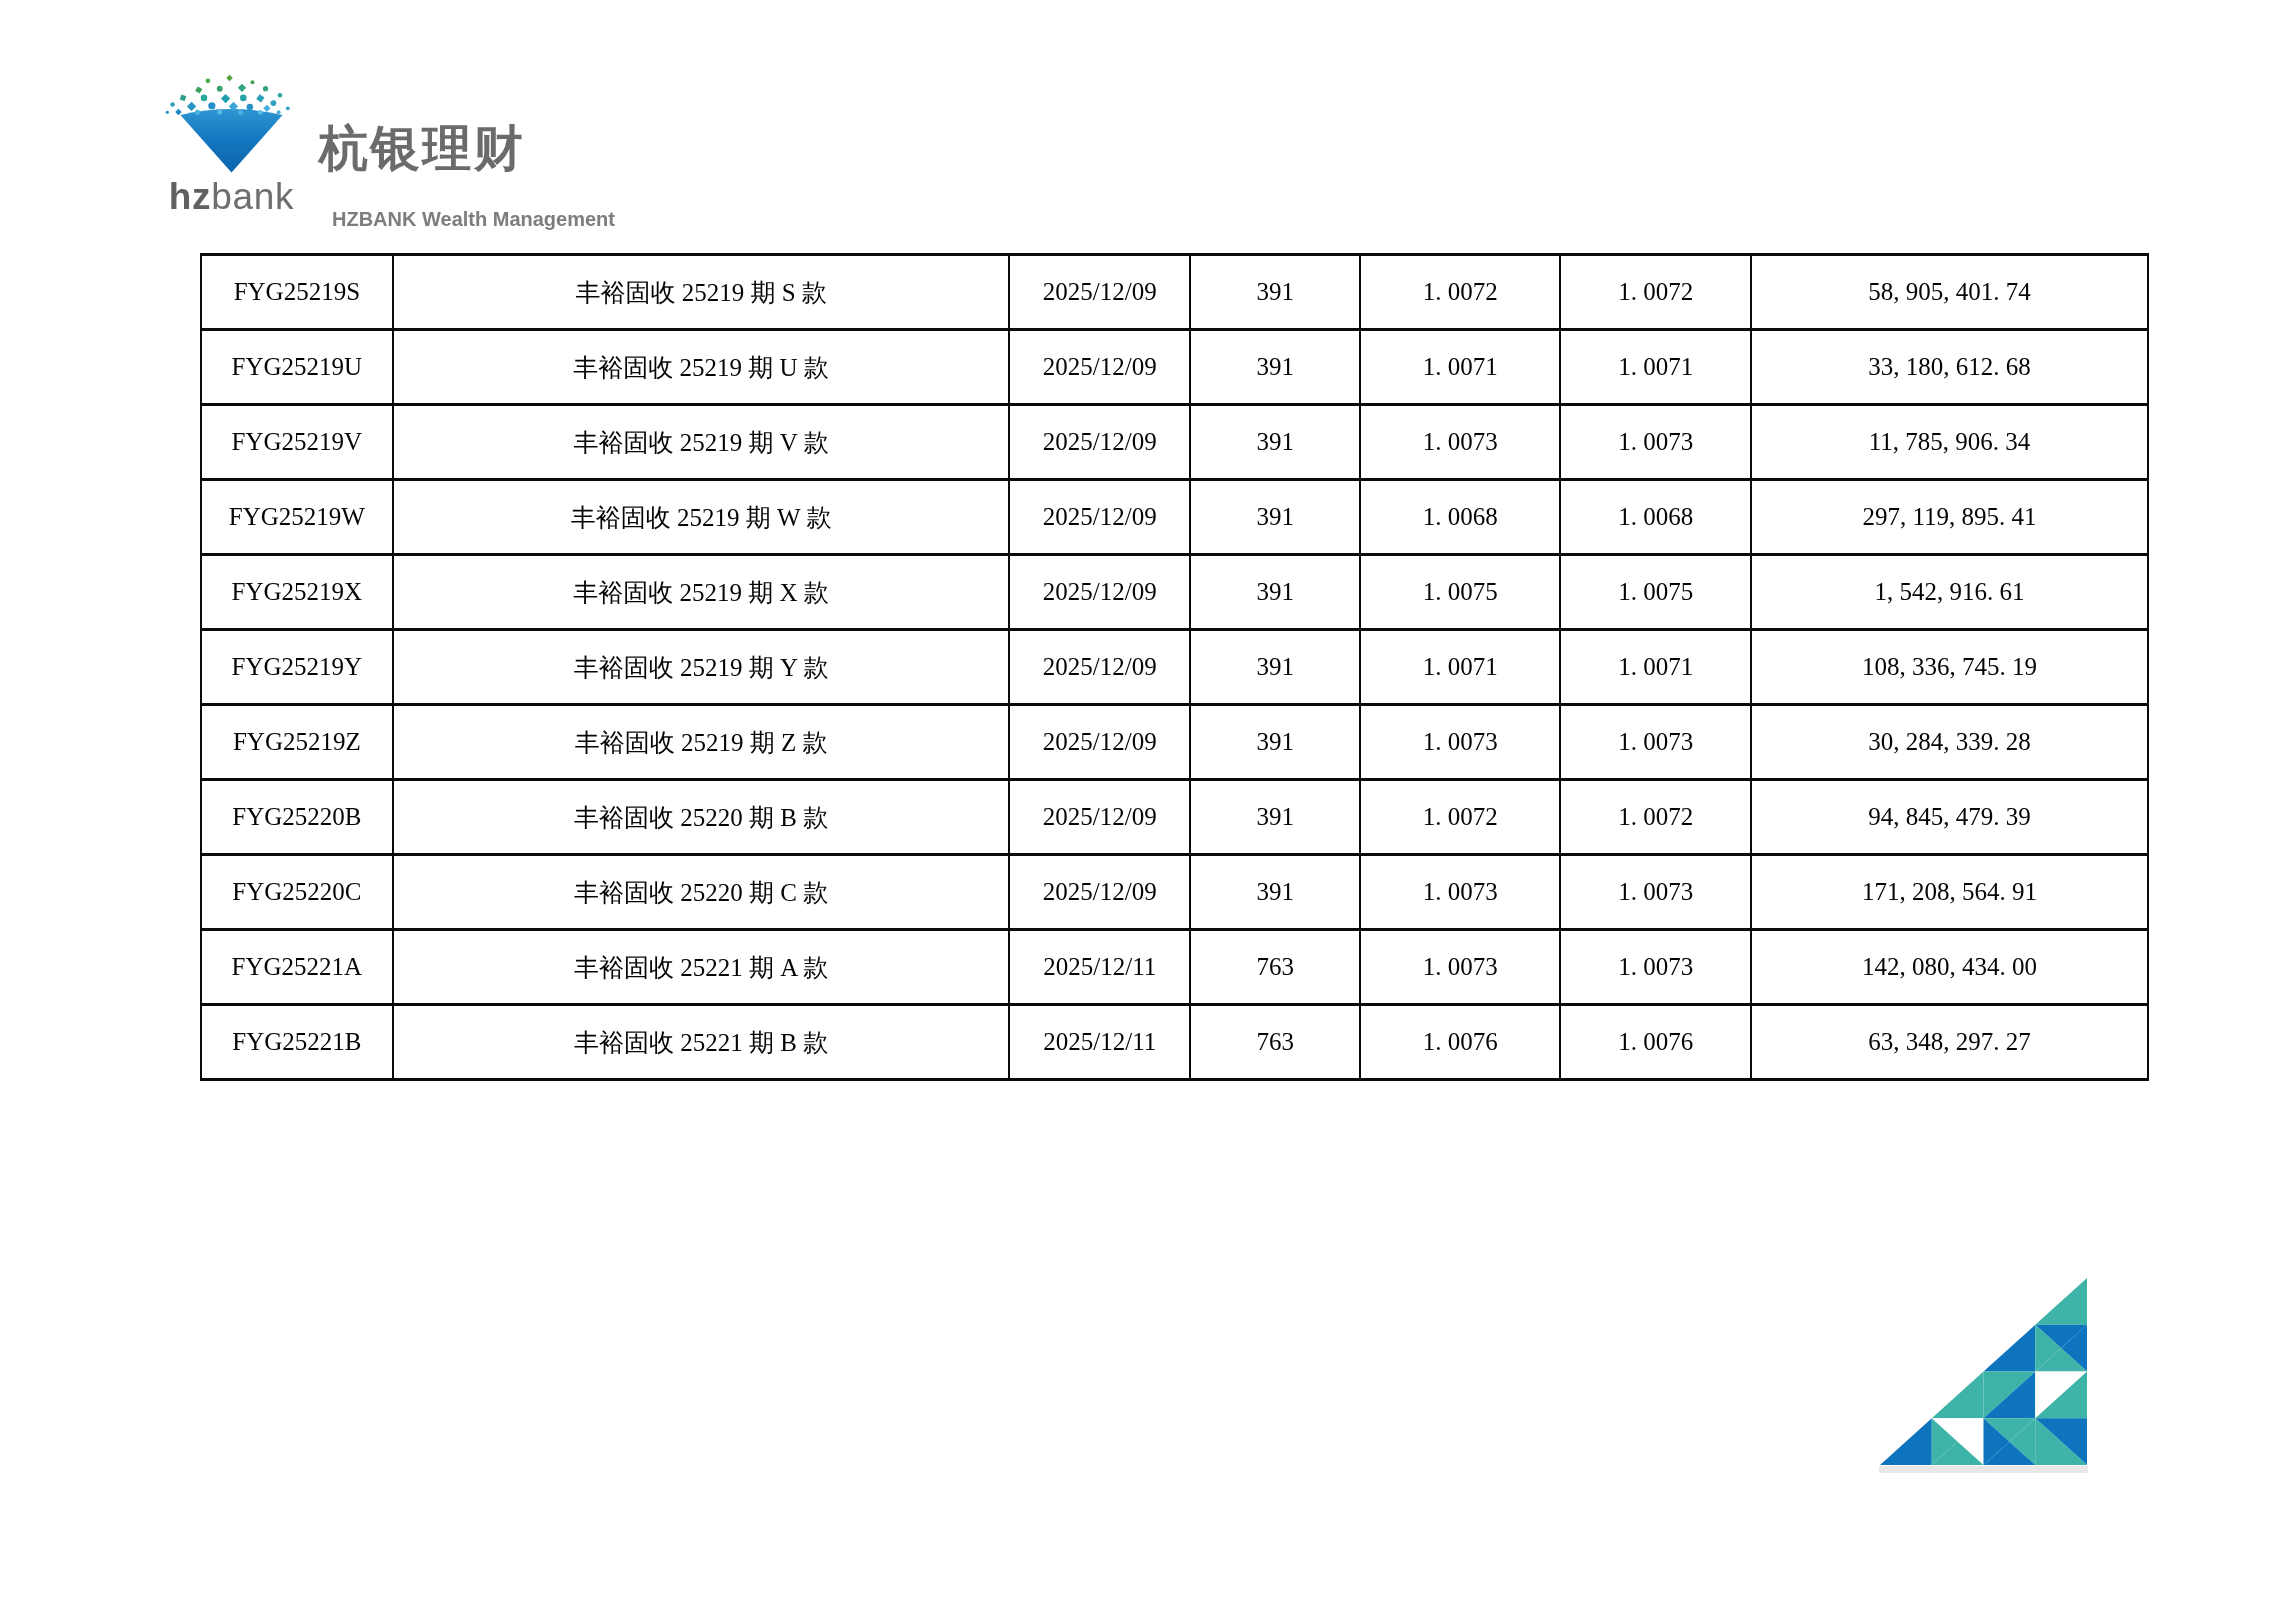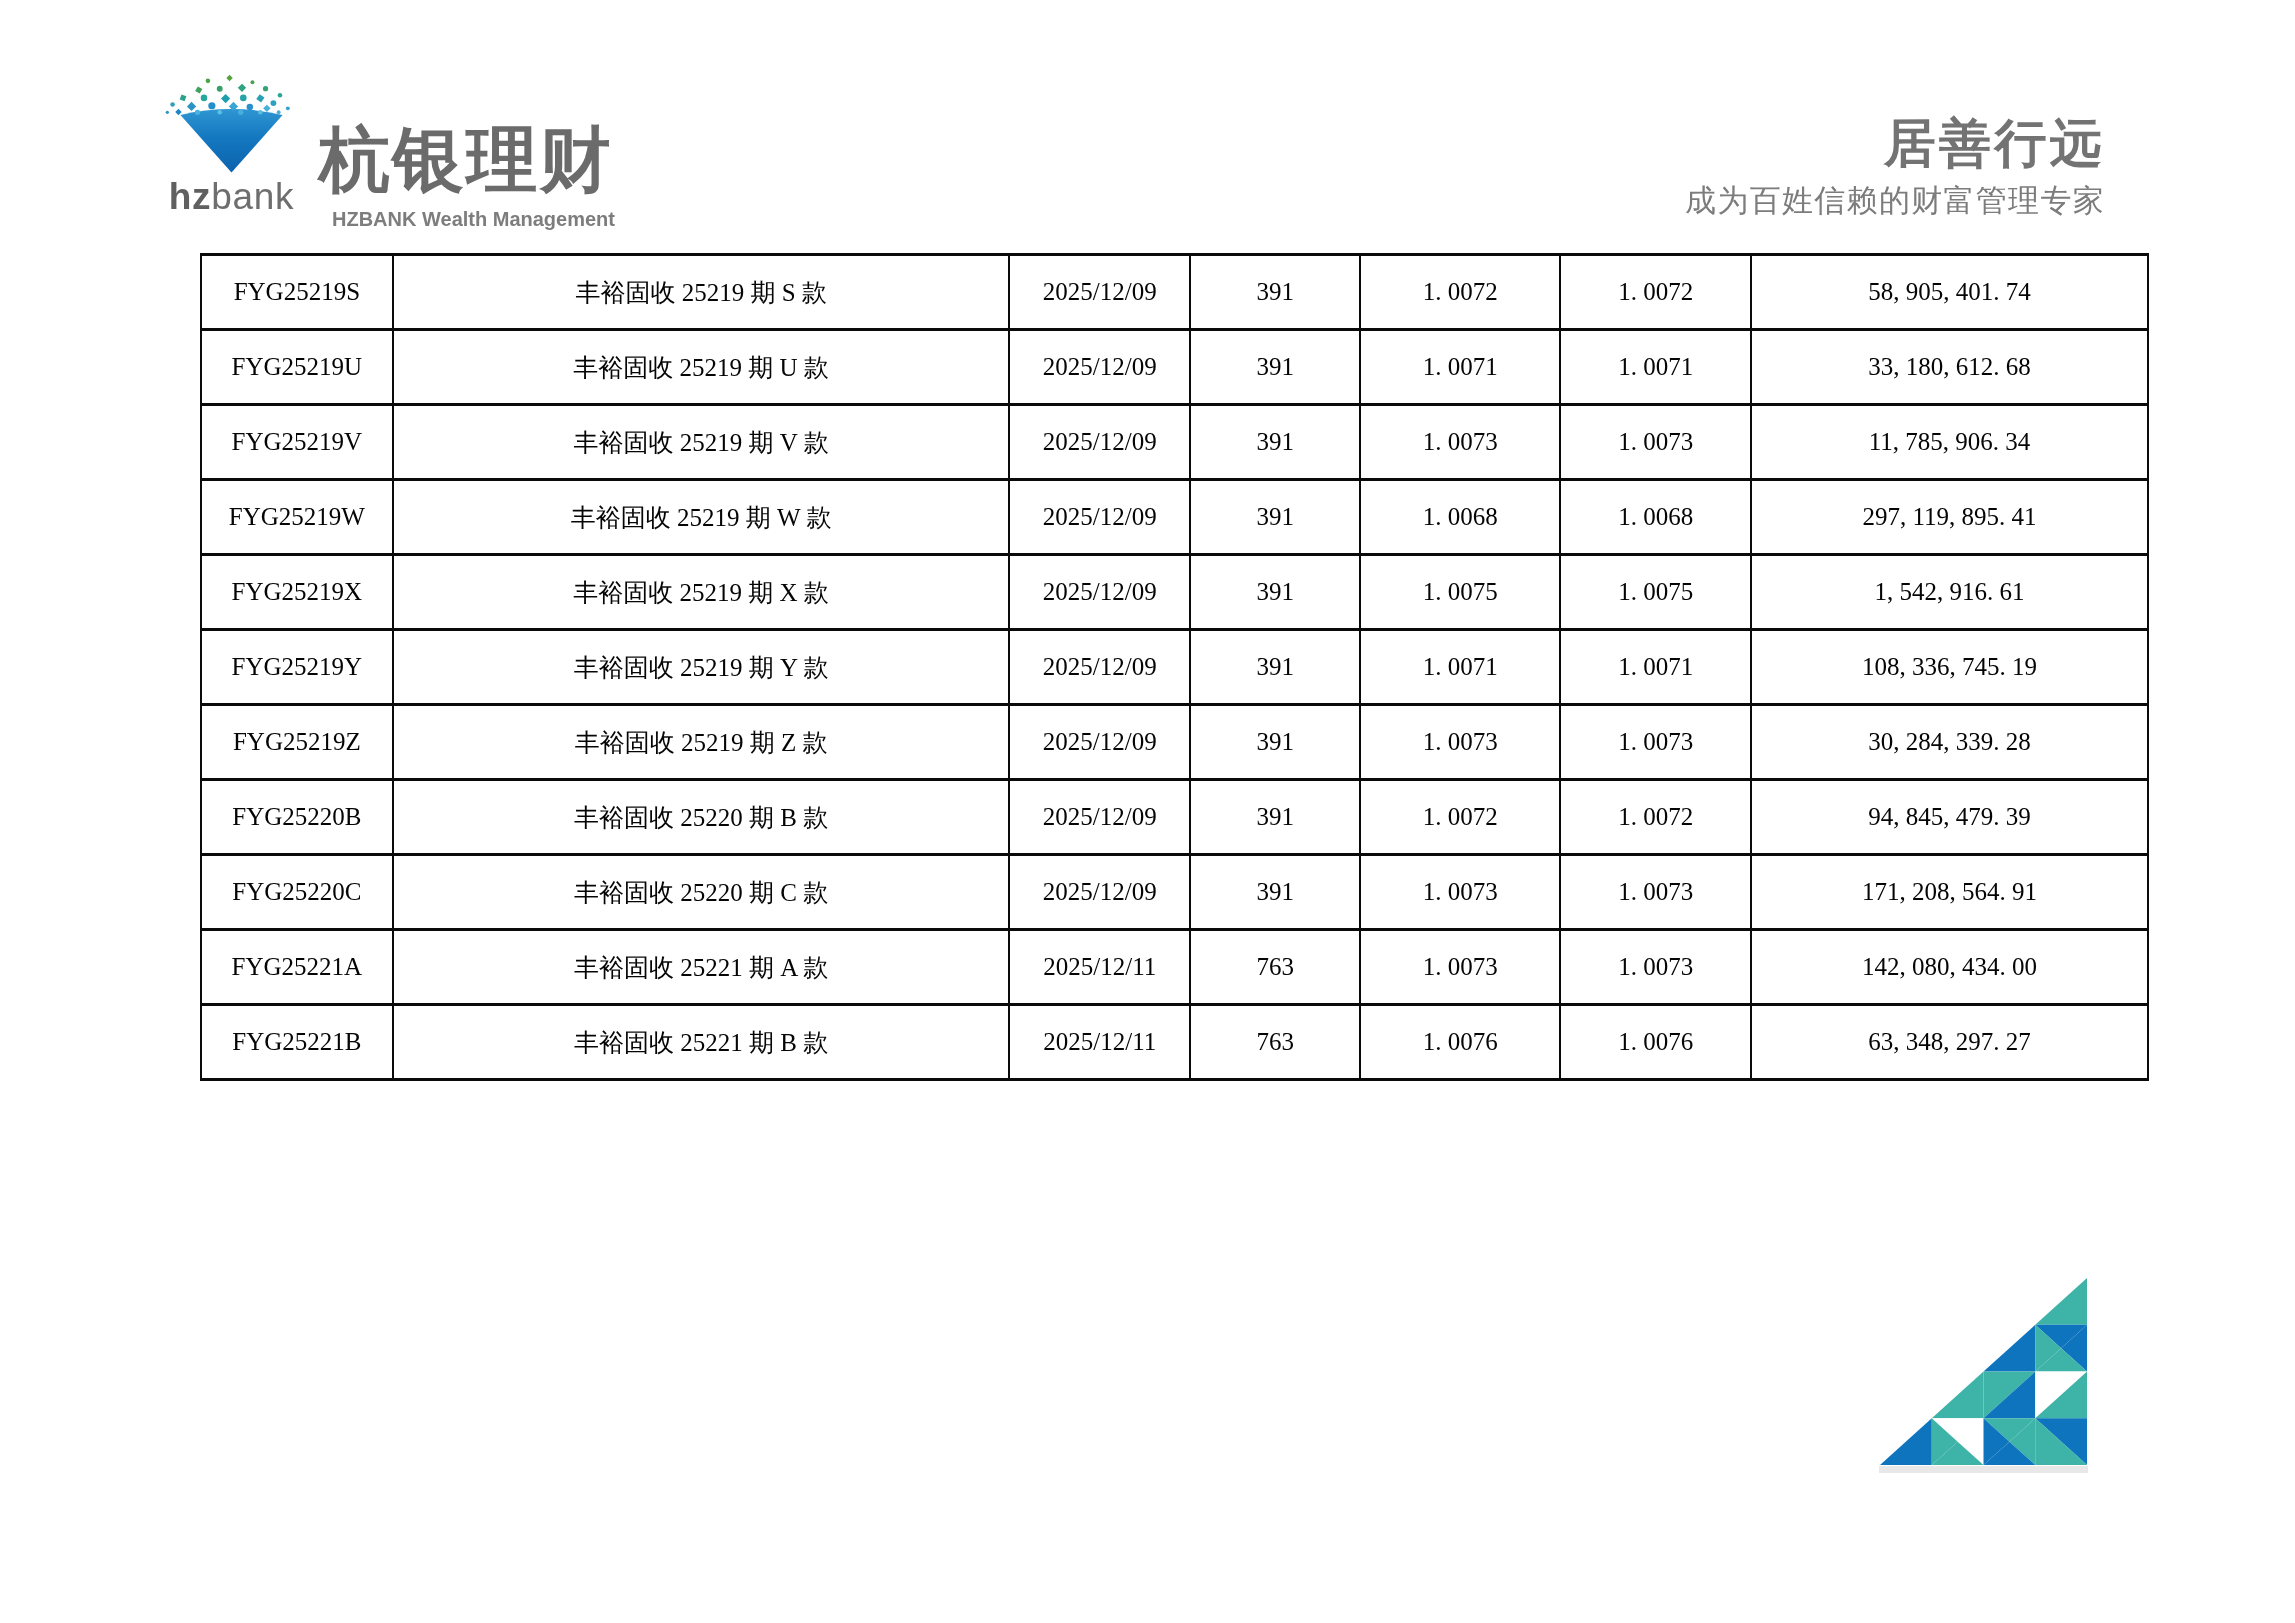--- a/index.html
+++ b/index.html
@@ -17,21 +17,21 @@
   .brand-word{
     position:absolute;left:157px;top:178px;width:149px;
     text-align:center;
     font-family:"Liberation Sans","DejaVu Sans",sans-serif;
     font-size:37px;color:#6e6e6e;letter-spacing:0.7px;line-height:1;
   }
   .brand-word .hz{font-weight:bold;color:#606060;}
   .brand-cn{
     position:absolute;left:319px;top:124px;
     font-family:"Liberation Sans","DejaVu Sans",sans-serif;
-    font-weight:bold;font-size:71px;line-height:1;
+    font-weight:bold;font-size:49px;line-height:1;
     color:#6b6b6b;letter-spacing:2.6px;
   }
   .brand-en{
     position:absolute;left:332px;top:208px;
     font-family:"Liberation Sans","DejaVu Sans",sans-serif;
     font-weight:bold;font-size:20px;color:#7d7d7d;letter-spacing:0px;
   }
 
   .slogan{
     position:absolute;right:190px;top:117px;text-align:right;
@@ -121,24 +121,20 @@
       <circle cx="150" cy="60" r="3.5" fill="#58bce2"></circle>
       <circle cx="178" cy="60" r="3" fill="#49aed8"></circle>
     </g>
   </svg>
 
   <div class="brand-word"><span class="hz">hz</span><span>bank</span></div>
 
   <div class="brand-cn">杭银理财</div>
   <div class="brand-en">HZBANK Wealth Management</div>
 
-  <div class="slogan">
-    <div class="slogan-title">居善行远</div>
-    <div class="slogan-sub">成为百姓信赖的财富管理专家</div>
-  </div>
 
   <table class="nav-table">
     <tbody>
         <tr>
           <td class="col-code">FYG25219S</td>
           <td class="col-name">丰裕固收 25219 期 S 款</td>
           <td class="col-date">2025/12/09</td>
           <td class="col-days">391</td>
           <td class="col-nav">1. 0072</td>
           <td class="col-cum_nav">1. 0072</td>

